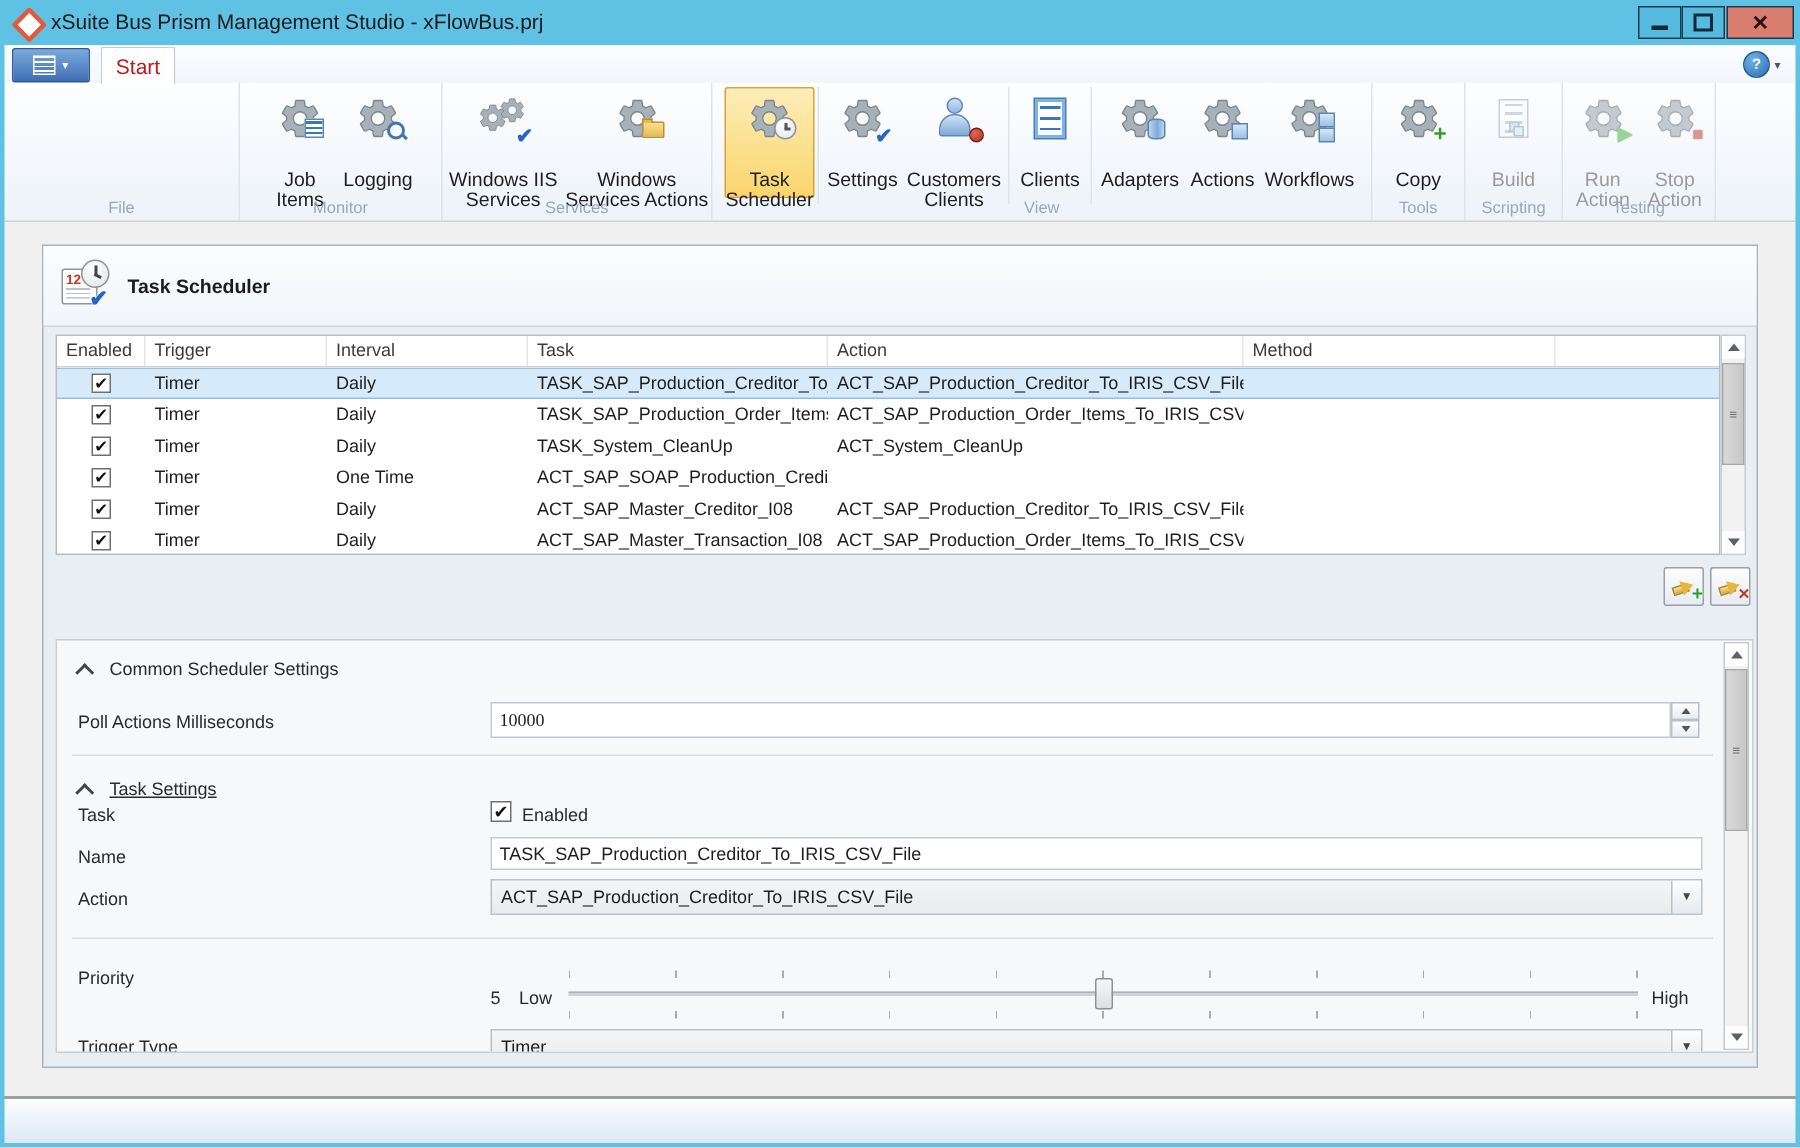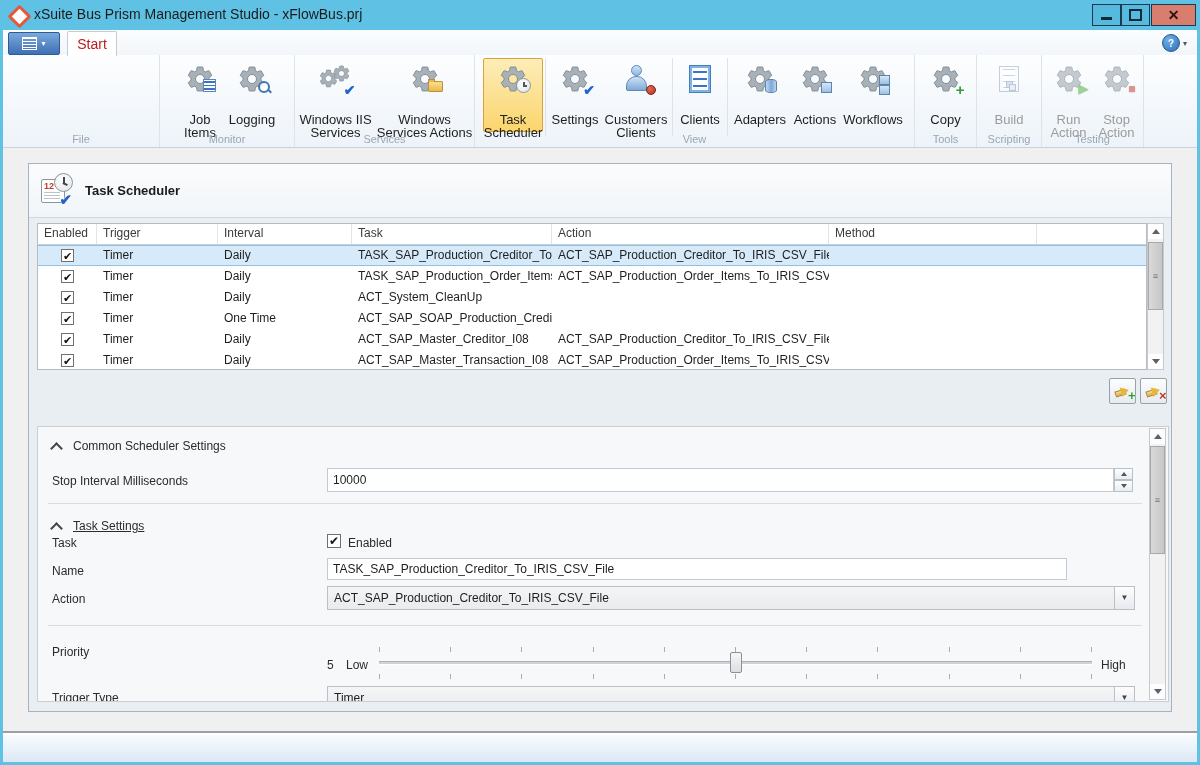--- a/index.html
+++ b/index.html
@@ -434,20 +434,21 @@
               <div class="tc">ACT_SAP_Production_Order_Items_To_IRIS_CSV_</div>
               <div class="tc"></div>
               <div class="tc"></div>
             </div>
             <div class="trow tgrid">
               <div class="tc c-enabled">
                 <span class="cbx">✔</span>
               </div>
               <div class="tc">Timer</div>
               <div class="tc">Daily</div>
+              <div class="tc">TASK_System_CleanUp</div>
               <div class="tc">ACT_System_CleanUp</div>
               <div class="tc"></div>
               <div class="tc"></div>
             </div>
             <div class="trow tgrid">
               <div class="tc c-enabled">
                 <span class="cbx">✔</span>
               </div>
               <div class="tc">Timer</div>
               <div class="tc">One Time</div>
@@ -505,22 +506,22 @@
           </span>
       </div>
 
       <div class="settings">
 
         <div class="sec-head" style="top:12px;">
           <span class="chev"></span>
           <span>Common Scheduler Settings</span>
         </div>
 
-        <div class="srow-label" style="top:47px;">Stop Interval Milliseconds</div>
-        <input class="tfield" style="left: 289px; top: 41px; width: 787px;" value="10000">
+        <div class="srow-label" style="top:47px;">Poll Actions Milliseconds</div>
+        <input class="tfield" style="left: 289px; top: 41px; width: 787px; font-family: Liberation Serif, serif;" value="10000">
         <div class="spinner" style="left:1076px;top:41px;">
           <div class="spin-b spin-up">
               <span class="mini-tri-up"></span>
             </div>
           <div class="spin-b spin-dn">
               <span class="mini-tri-dn"></span>
             </div>
         </div>
 
         <div class="sdivider" style="top:76px;"></div>
@@ -528,21 +529,21 @@
         <div class="sec-head" style="top:92px;text-decoration:underline;">
           <span class="chev"></span>
           <span>Task Settings</span>
         </div>
 
         <div class="srow-label" style="top:109px;">Task</div>
         <span class="cbx2" style="left:289px;top:107px;">✔</span>
         <div class="srow-label" style="left:310px;top:109px;">Enabled</div>
 
         <div class="srow-label" style="top:137px;">Name</div>
-        <input class="tfield" style="left: 289px; top: 131px; width: 740px; height: 22px;" value="TASK_SAP_Production_Creditor_To_IRIS_CSV_File">
+        <input class="tfield" style="left: 289px; top: 131px; width: 808px; height: 22px;" value="TASK_SAP_Production_Creditor_To_IRIS_CSV_File">
 
         <div class="srow-label" style="top:165px;">Action</div>
         <div class="combo" style="left:289px;top:159px;width:808px;">
           <span>ACT_SAP_Production_Creditor_To_IRIS_CSV_File</span>
           <span class="combo-btn">▼</span>
         </div>
 
         <div class="sdivider" style="top:198px;"></div>
 
         <div class="srow-label" style="top:218px;">Priority</div>

